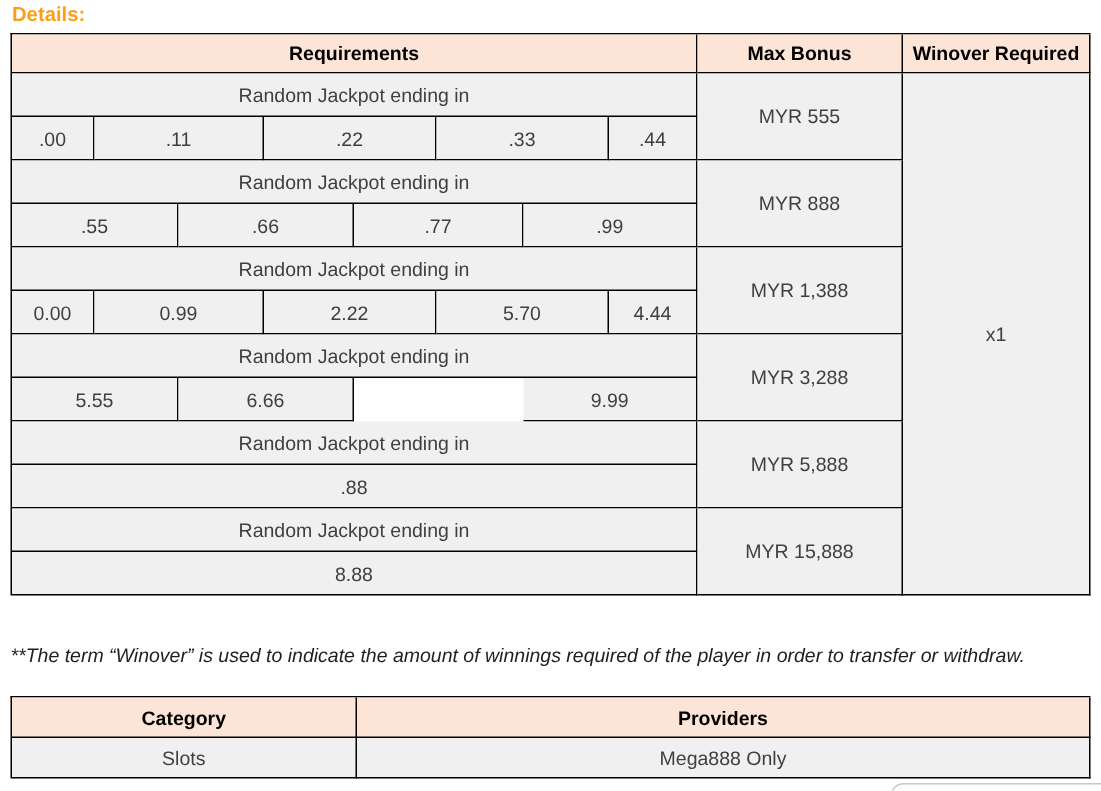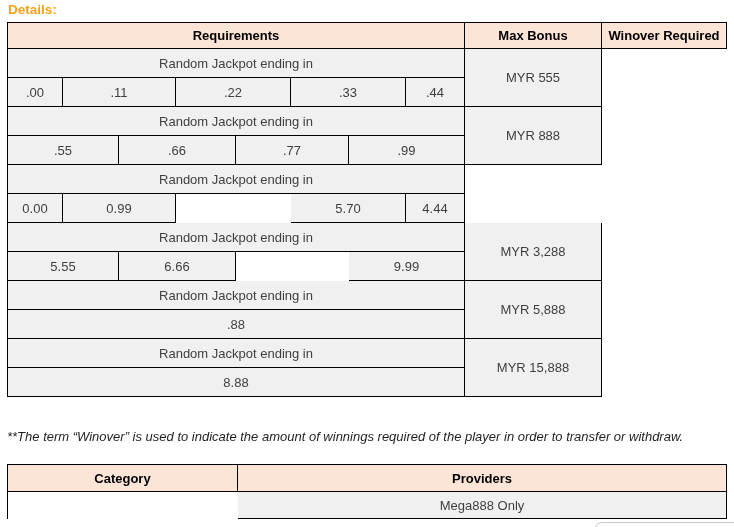--- a/index.html
+++ b/index.html
@@ -76,43 +76,47 @@
     <div class="cell" style="grid-area:4/1/5/9">Random Jackpot ending in</div>
     <div class="cell" style="grid-area:5/1/6/3">.55</div>
     <div class="cell" style="grid-area:5/3/6/5">.66</div>
     <div class="cell" style="grid-area:5/5/6/7">.77</div>
     <div class="cell" style="grid-area:5/7/6/9">.99</div>
     <div class="cell" style="grid-area:4/9/6/10">MYR 888</div>
 
     <div class="cell" style="grid-area:6/1/7/9">Random Jackpot ending in</div>
     <div class="cell" style="grid-area:7/1/8/2">0.00</div>
     <div class="cell" style="grid-area:7/2/8/4">0.99</div>
+    <div class="cell" style="grid-area:7/4/8/6">2.22</div>
     <div class="cell" style="grid-area:7/6/8/8">5.70</div>
     <div class="cell" style="grid-area:7/8/8/9">4.44</div>
+    <div class="cell" style="grid-area:6/9/8/10">MYR 1,388</div>
 
     <div class="cell" style="grid-area:8/1/9/9">Random Jackpot ending in</div>
     <div class="cell" style="grid-area:9/1/10/3">5.55</div>
     <div class="cell" style="grid-area:9/3/10/5">6.66</div>
     <div class="cell" style="grid-area:9/7/10/9">9.99</div>
     <div class="cell" style="grid-area:8/9/10/10">MYR 3,288</div>
 
     <div class="cell" style="grid-area:10/1/11/9">Random Jackpot ending in</div>
     <div class="cell" style="grid-area:11/1/12/9">.88</div>
     <div class="cell" style="grid-area:10/9/12/10">MYR 5,888</div>
 
     <div class="cell" style="grid-area:12/1/13/9">Random Jackpot ending in</div>
     <div class="cell" style="grid-area:13/1/14/9">8.88</div>
     <div class="cell" style="grid-area:12/9/14/10">MYR 15,888</div>
 
+    <div class="cell" style="grid-area:2/10/14/11">x1</div>
   </div>
 
   <div class="note">**The term “Winover” is used to indicate the amount of winnings required of the player in order to transfer or withdraw.</div>
 
 
   <div class="grid2">
     <div class="cell th" style="grid-area:1/1/2/2">Category</div>
     <div class="cell th" style="grid-area:1/2/2/3">Providers</div>
+    <div class="cell" style="grid-area:2/1/3/2">Slots</div>
     <div class="cell" style="grid-area:2/2/3/3">Mega888 Only</div>
   </div>
 
   <div class="corner-peek"></div>
 
 </div>
 
 </body></html>

